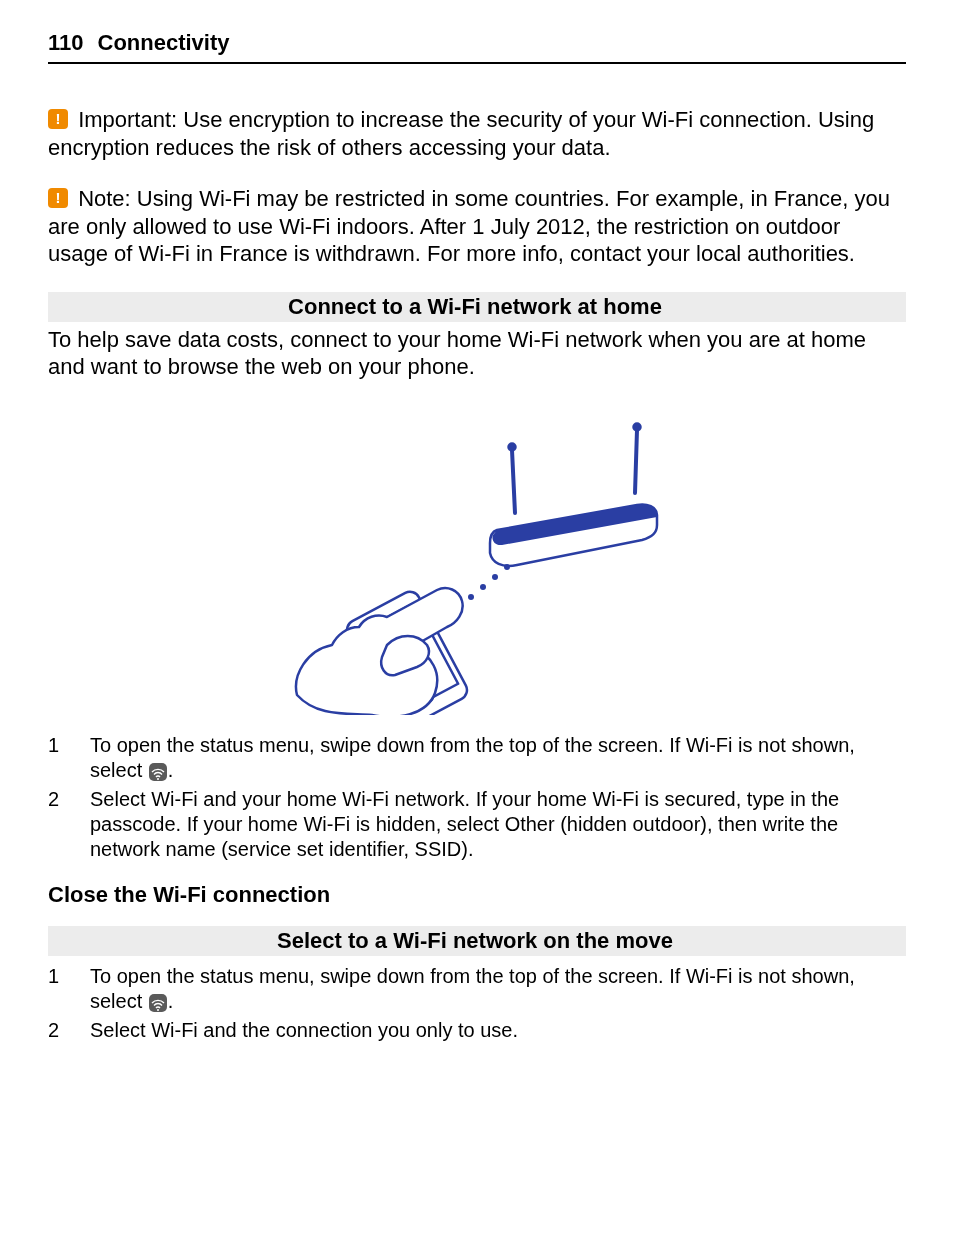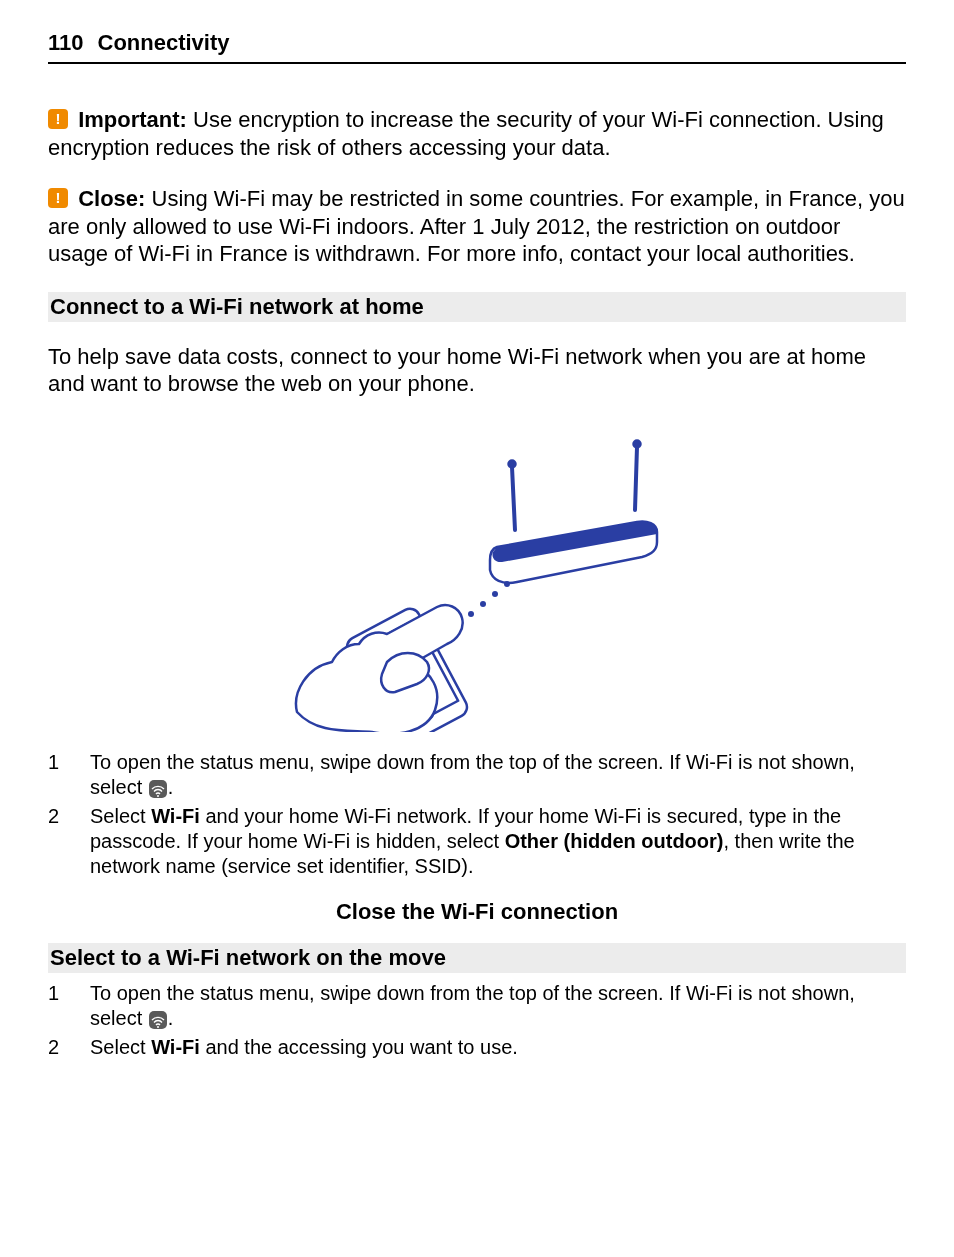--- a/index.html
+++ b/index.html
@@ -42,31 +42,31 @@
     margin-right: 4px;
     position: relative;
     top: 2px;
   }
   .section-heading {
     background: #ececec;
     font-weight: 700;
     font-size: 22px;
     padding: 2px 6px 2px 2px;
     margin: 18px 0 4px 0;
+    text-align: center;
   }
   .para {
     font-size: 22px;
     line-height: 1.25;
-    margin: 21px 0 14px 0;
+    margin: 4px 0 14px 0;
   }
   .sub-heading {
     font-weight: 700;
     font-size: 22px;
     margin: 20px 0 2px 0;
-    text-align: center;
   }
   ol.steps {
     list-style: none;
     padding: 0;
     margin: 8px 0 12px 0;
     counter-reset: step;
   }
   ol.steps li {
     counter-increment: step;
     font-size: 20px;
@@ -75,21 +75,21 @@
     position: relative;
     margin-bottom: 4px;
   }
   ol.steps li::before {
     content: counter(step);
     position: absolute;
     left: 0;
     top: 0;
     width: 30px;
   }
-  .bold-inline { font-weight: 700; }
+  .bold-inline { font-weight: 400; }
   .inline-icon {
     display: inline-block;
     width: 18px;
     height: 18px;
     border-radius: 5px;
     vertical-align: text-bottom;
     margin: 0 1px;
   }
   .inline-icon.wifi-off {
     background: #5a5a5a;
@@ -117,21 +117,21 @@
     <span class="pnum">110</span><span>Connectivity</span>
   </div>
 
   <div class="callout">
     <span class="callout-icon">!</span>
     <span class="bold-inline">Important:</span><span> Use encryption to increase the security of your Wi-Fi connection. Using encryption reduces the risk of others accessing your data.</span>
   </div>
 
   <div class="callout">
     <span class="callout-icon">!</span>
-    <span class="bold-inline">Close:</span><span> Using Wi-Fi may be restricted in some countries. For example, in France, you are only allowed to use Wi-Fi indoors. After 1 July 2012, the restriction on outdoor usage of Wi-Fi in France is withdrawn. For more info, contact your local authorities.</span>
+    <span class="bold-inline">Note:</span><span> Using Wi-Fi may be restricted in some countries. For example, in France, you are only allowed to use Wi-Fi indoors. After 1 July 2012, the restriction on outdoor usage of Wi-Fi in France is withdrawn. For more info, contact your local authorities.</span>
   </div>
 
   <div class="section-heading">Connect to a Wi-Fi network at home</div>
   <div class="para">To help save data costs, connect to your home Wi-Fi network when you are at home and want to browse the web on your phone.</div>
 
   <div class="illus">
     <svg viewBox="0 0 480 320" fill="none" stroke="#2a3ea3" stroke-width="2.5" stroke-linejoin="round" stroke-linecap="round">
 
       <g>
         <path d="M260 135 L400 110 C410 108 420 112 420 120 L420 130 C420 138 415 142 405 145 L280 170 C265 173 255 168 253 158 L253 148 C253 142 254 137 260 135 Z" fill="#fff"></path>
@@ -193,17 +193,17 @@
       <span>To open the status menu, swipe down from the top of the screen. If Wi-Fi is not shown, select </span><span class="inline-icon wifi-off"><svg viewBox="0 0 18 18">
             <g stroke="#fff" stroke-width="1.3" fill="none">
               <path d="M3 8 A8 8 0 0 1 15 8"></path>
               <path d="M5 10.5 A5 5 0 0 1 13 10.5"></path>
               <path d="M7 13 A2.5 2.5 0 0 1 11 13"></path>
             </g>
             <circle cx="9" cy="15" r="1" fill="#fff"></circle>
           </svg></span><span>.</span>
     </li>
     <li>
-      <span>Select </span><span class="bold-inline">Wi-Fi</span><span> and the accessing you want to use.</span>
+      <span>Select </span><span class="bold-inline">Wi-Fi</span><span> and the connection you only to use.</span>
     </li>
   </ol>
 
 </div>
 
 </body></html>

